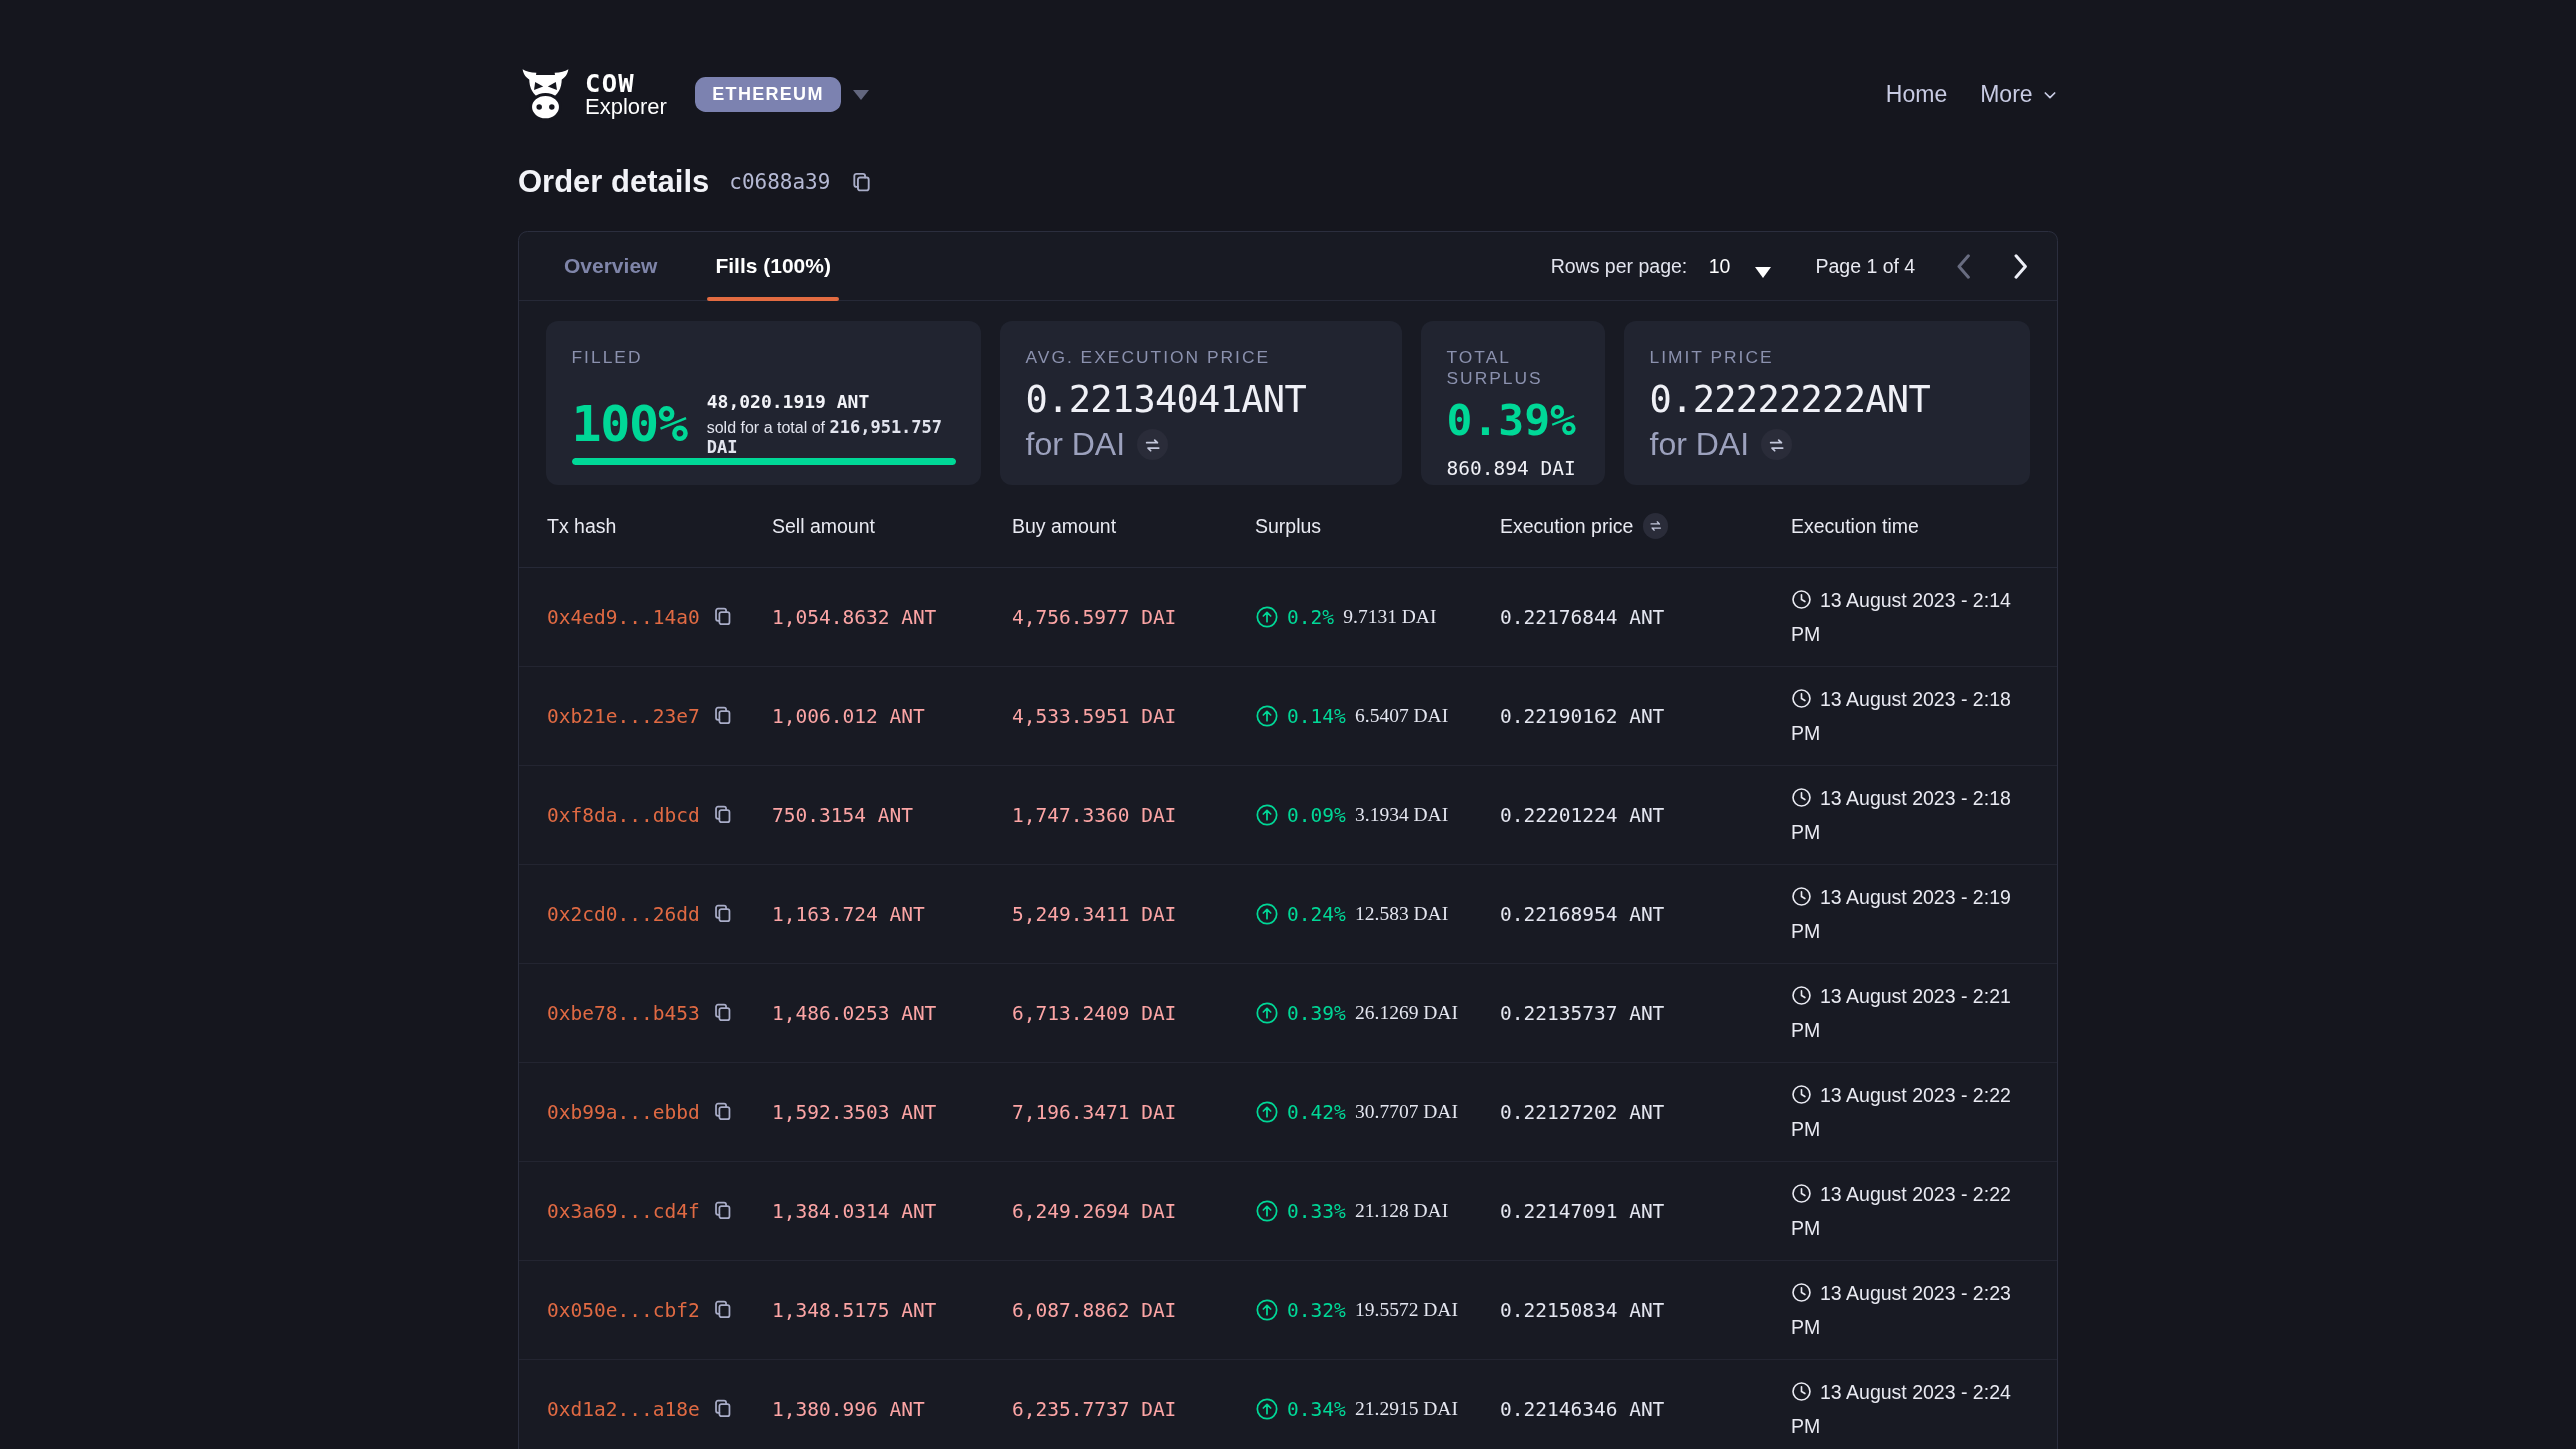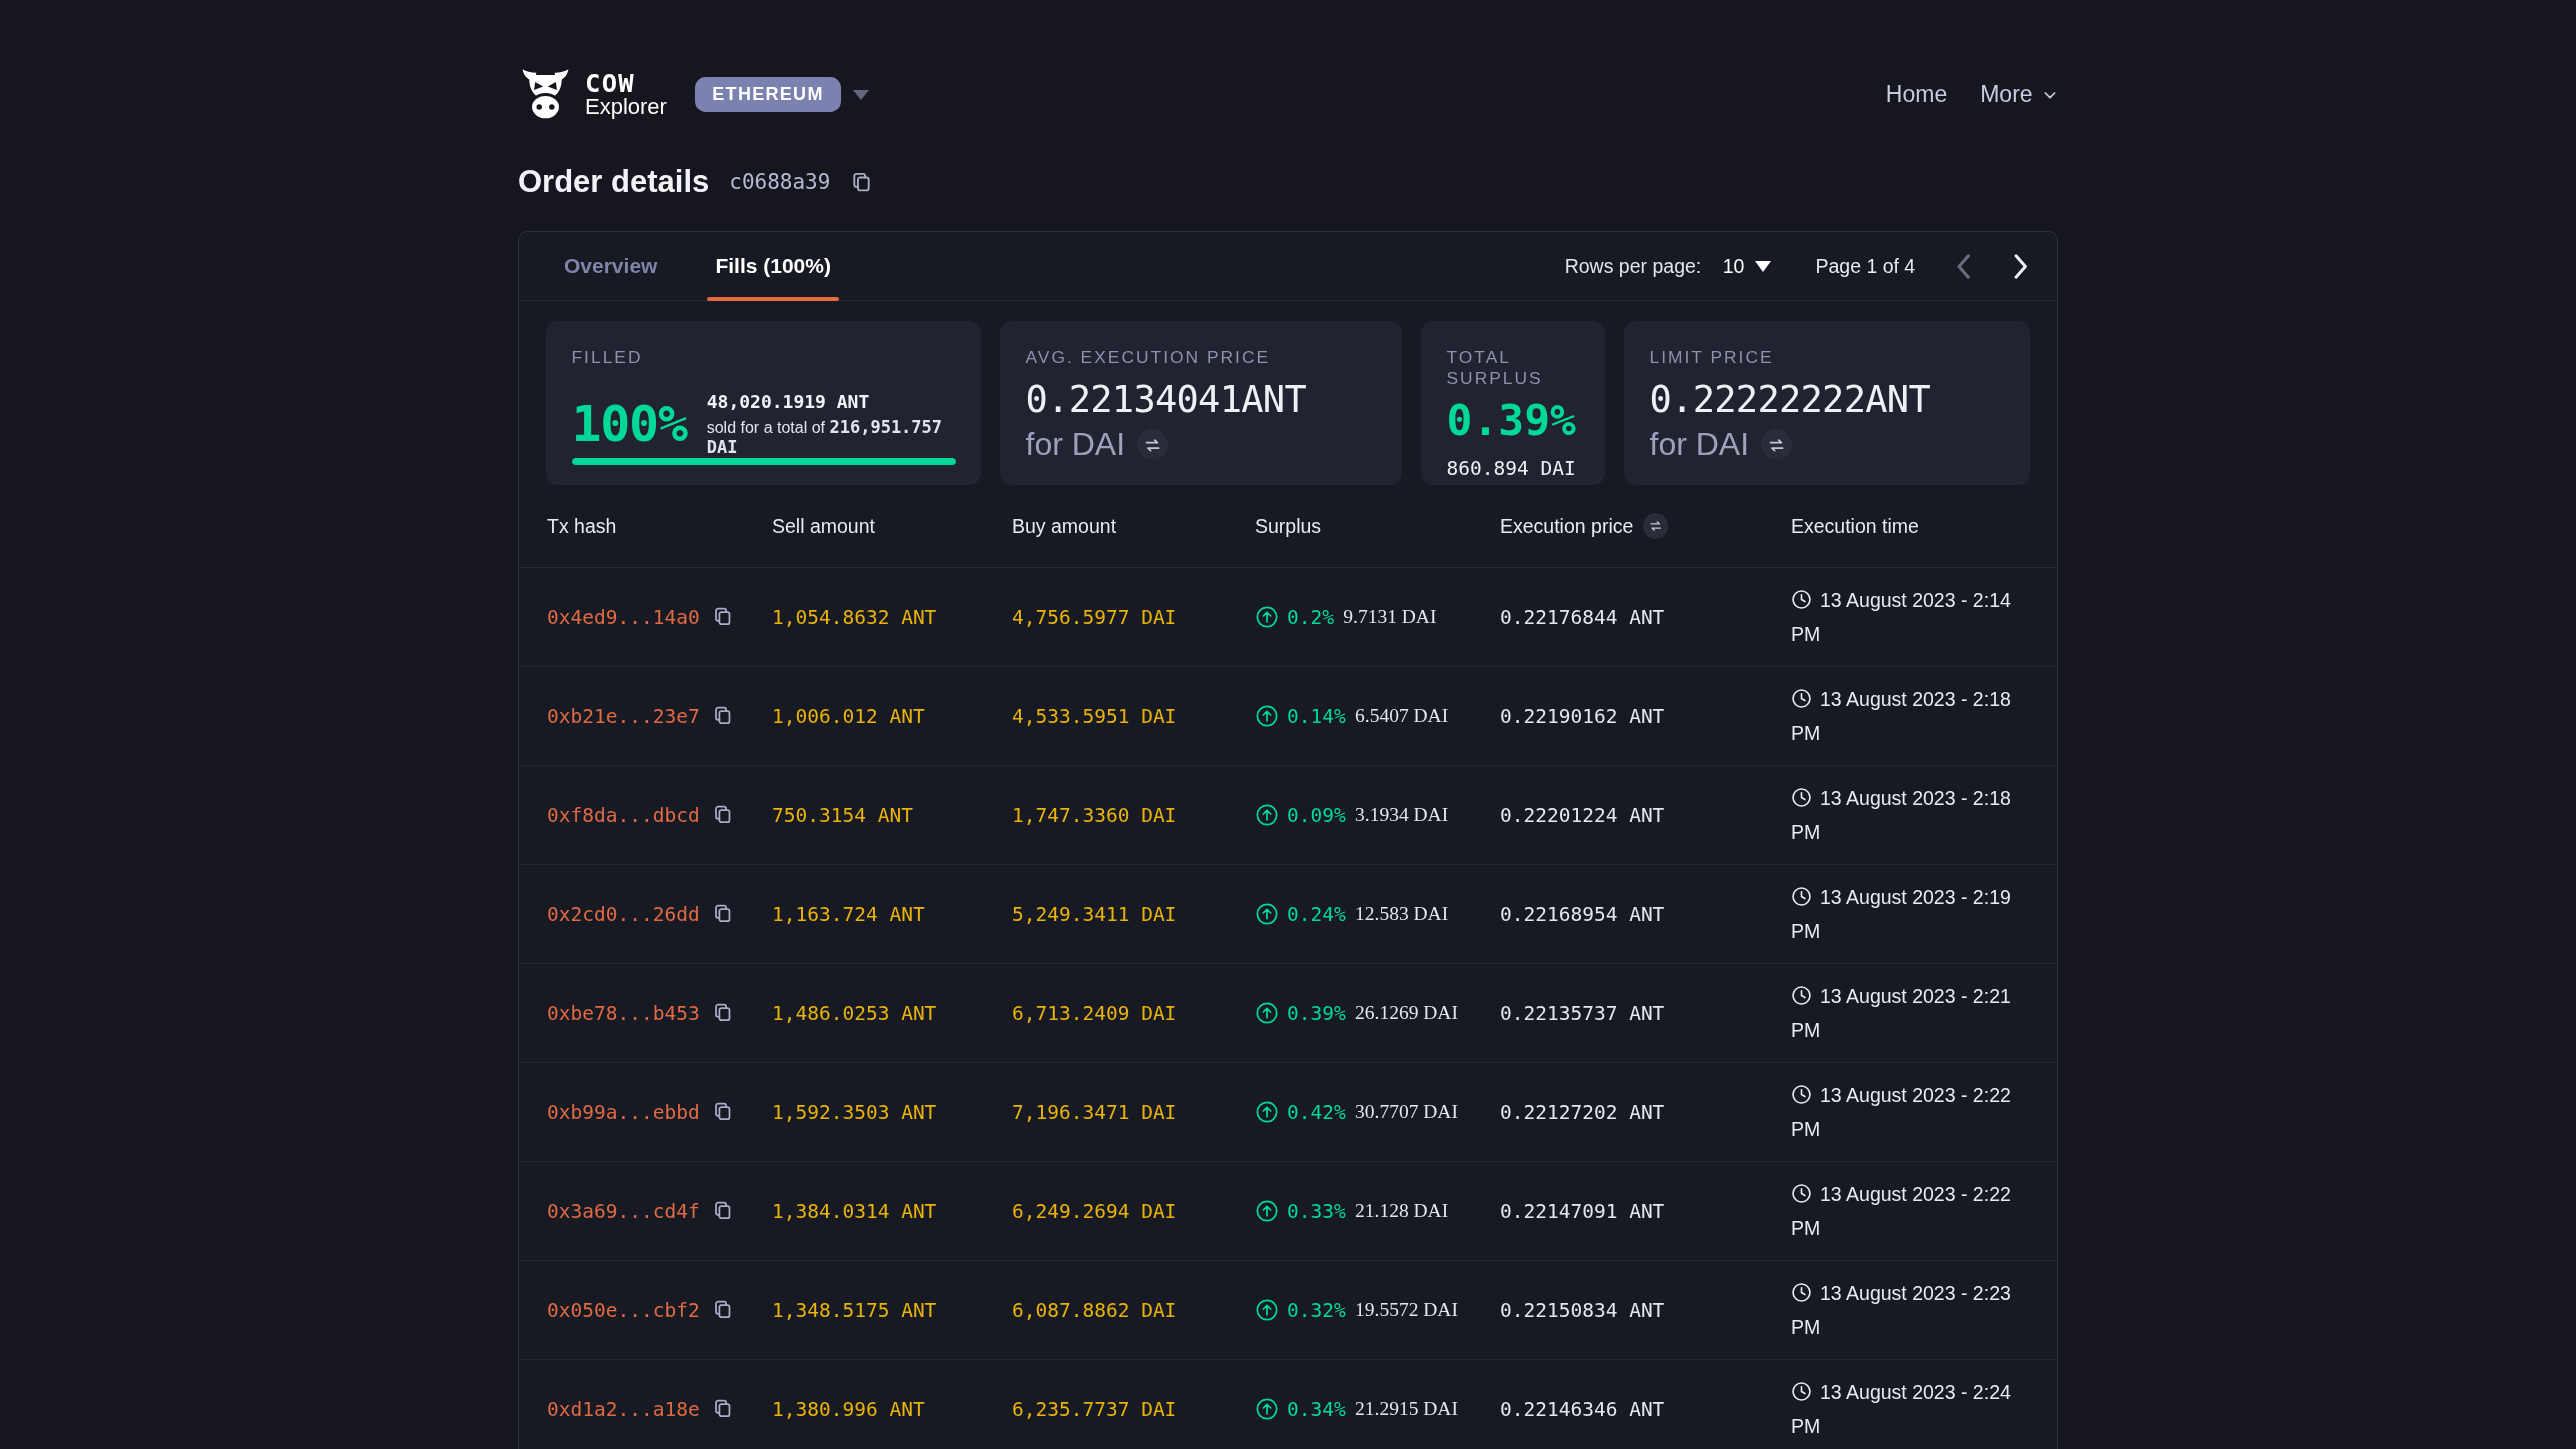--- a/index.html
+++ b/index.html
@@ -54,21 +54,21 @@
   .tab { position: relative; height: 100%; display: flex; align-items: center;
     padding: 0 8px; cursor: pointer; font-size: 21px; margin-left: 9px; }
   .tab + .tab { margin-left: 42px; }
   .tab-inactive { color: #7F85A9; font-weight: 600; }
   .tab-active { color: #FFFFFF; font-weight: 700; }
   .tab-active::after { content: ""; position: absolute; left: 0; right: 0; bottom: -1.3px;
     height: 4.7px; background: #E26B41; border-radius: 2.7px; }
 
   .pager { margin-left: auto; display: flex; align-items: center; font-size: 19.5px; }
   .pager-label { color: #E2E4EE; }
-  .rows-select { display: flex; align-items: center; gap: 11px; margin-left: 21.5px; cursor: pointer; }
+  .rows-select { display: flex; align-items: flex-end; gap: 25px; margin-left: 21.5px; cursor: pointer; }
   .rows-value { color: #FFFFFF; }
   .select-caret { width: 0; height: 0;
     border-left: 8.7px solid transparent; border-right: 8.7px solid transparent;
     border-top: 11.4px solid #FFFFFF; }
   .page-status { margin-left: 44px; color: #E9EAF2; }
   .pager-arrows { display: flex; align-items: center; gap: 39px; margin-left: 40px; }
   .pager-btn { background: none; border: none; padding: 0; cursor: pointer; display: flex; }
   .pager-btn svg { width: 17.4px; height: 27px; fill: none; stroke-width: 4.5; stroke-linecap: round; stroke-linejoin: round; }
   .pager-prev svg { stroke: #686C80; }
   .pager-next svg { stroke: #EDEFF7; }
@@ -105,21 +105,21 @@
     align-items: center; padding: 0 28px; }
   .thead { height: 83px; border-bottom: 1.3px solid #262937; font-size: 19.5px; font-weight: 500; color: #E9EAF2; }
   .th { display: flex; align-items: center; gap: 9.4px; }
   .swap-circle.sm { width: 25.5px; height: 25.5px; background: #2A2C39; }
   .swap-circle.sm svg { width: 14px; height: 12px; }
 
   .tr { height: 99px; border-bottom: 1.3px solid #232531; font-size: 19.5px; }
   .cell-hash { display: flex; align-items: center; gap: 12px; }
   .hash-link { font-family: "DejaVu Sans Mono", monospace; color: #E06A43; text-decoration: none; cursor: pointer; }
   .cell-hash .copy-btn svg { width: 21.5px; height: 21.5px; }
-  .cell-amount { font-family: "DejaVu Sans Mono", monospace; color: #eab308; }
+  .cell-amount { font-family: "DejaVu Sans Mono", monospace; color: #fca5a5; }
   .cell-surplus { display: flex; align-items: center; gap: 8px; }
   .up-icon { width: 24px; height: 24px; flex: none; }
   .up-icon svg { width: 24px; height: 24px; stroke: #00D897; fill: none; stroke-width: 2.6; stroke-linecap: round; stroke-linejoin: round; }
   .surplus-pct-cell { font-family: "DejaVu Sans Mono", monospace; color: #00D897; }
   .surplus-amt-cell { font-family: Liberation Serif, serif; color: #E4E6F0; margin-left: 1.3px; }
   .cell-price { font-family: "DejaVu Sans Mono", monospace; color: #E4E6F0; }
   .cell-time { max-width: 225px; line-height: 1.55; color: #E9EAF2; }
   .clock-icon { display: inline-block; vertical-align: -3.4px; margin-right: 8px; }
   .clock-icon svg { width: 21px; height: 21px; stroke: #E9EAF2; fill: none; stroke-width: 2.4; stroke-linecap: round; }
 </style>

